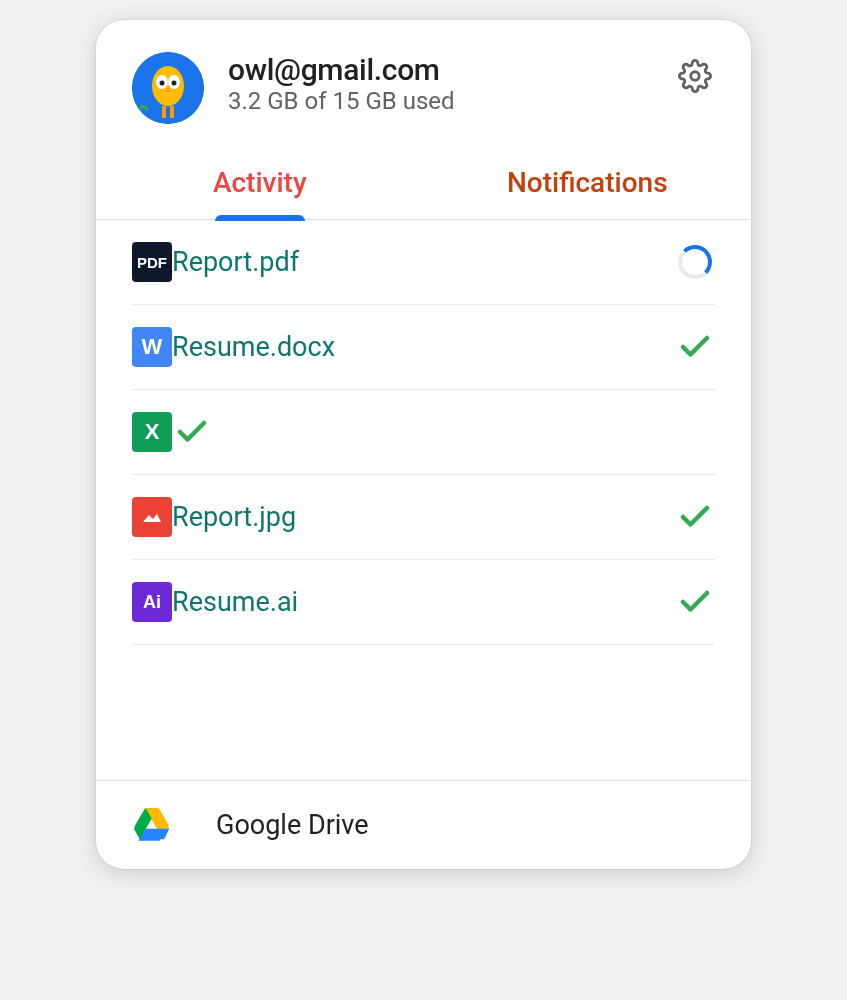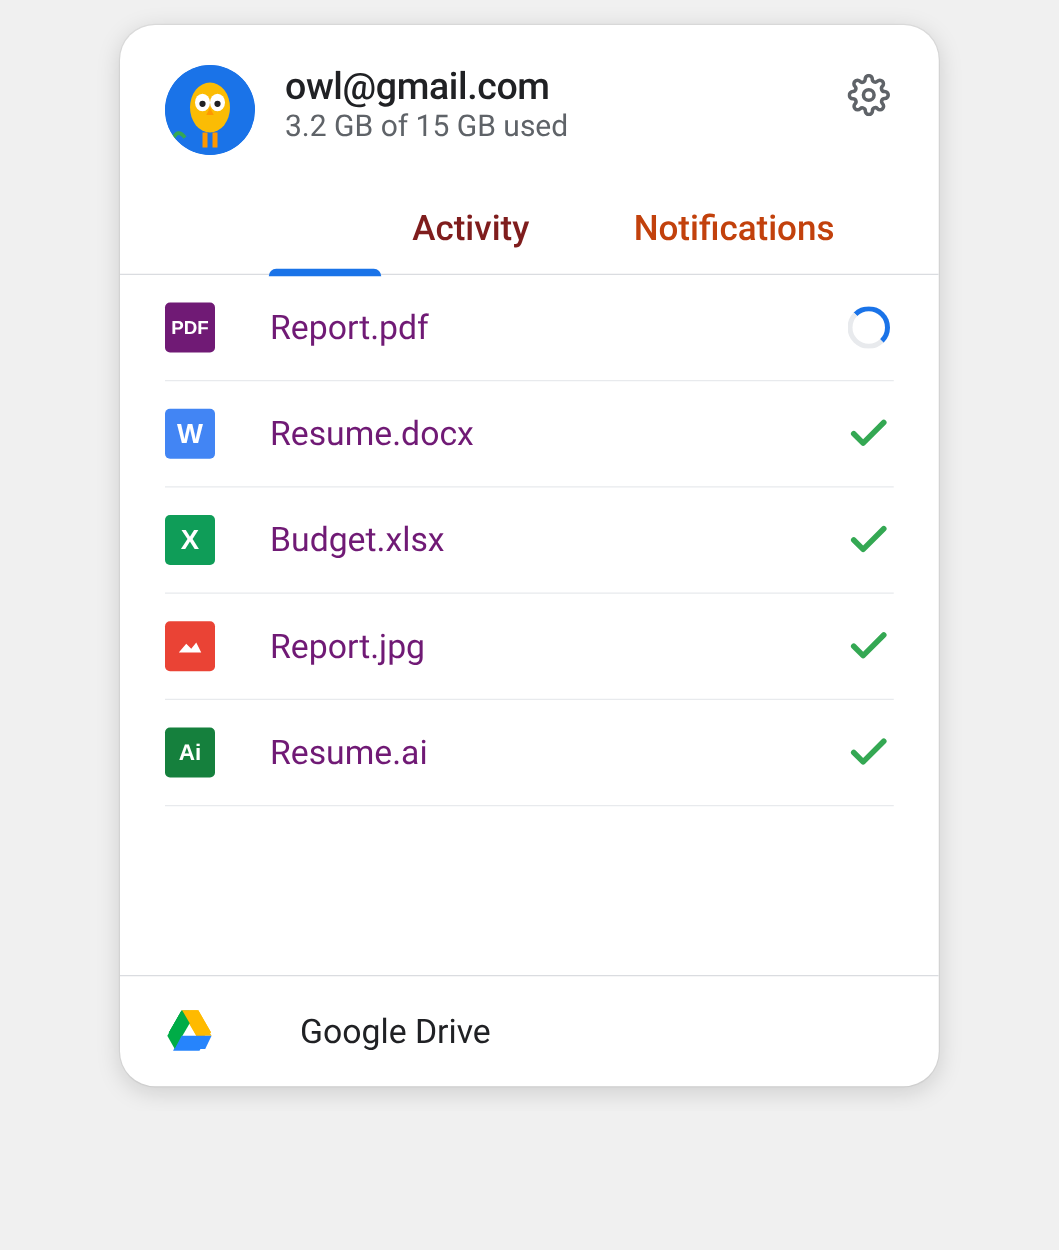--- a/index.html
+++ b/index.html
@@ -70,22 +70,21 @@
       flex: 1;
       text-align: center;
       padding: 18px 0 20px 0;
       font-size: 28px;
       font-weight: 500;
       color: #c2410c;
       cursor: pointer;
       position: relative;
     }
     .tab.active {
-      color: #7f1d1d;
-      text-align: right;
+      color: #ef4444;
     }
     .tab.active::after {
       content: '';
       position: absolute;
       bottom: -2px;
       left: 50%;
       transform: translateX(-50%);
       width: 90px;
       height: 6px;
       background: #1a73e8;
@@ -109,23 +108,22 @@
       display: flex;
       align-items: center;
       justify-content: center;
       flex-shrink: 0;
       color: white;
       font-weight: 700;
       font-size: 15px;
       font-family: Arial, sans-serif;
     }
     .file-name {
-      margin-left: 44px;
       font-size: 27px;
-      color: #701a75;
+      color: #0f766e;
       flex: 1;
     }
     .file-status {
       width: 40px;
       height: 40px;
       display: flex;
       align-items: center;
       justify-content: center;
     }
     .spinner {
@@ -139,37 +137,36 @@
     }
     @keyframes spin {
       0% { transform: rotate(0deg); }
       100% { transform: rotate(360deg); }
     }
     .footer {
       border-top: 1px solid #dadce0;
       padding: 26px 36px;
       display: flex;
       align-items: center;
-      gap: 24px;
     }
     .drive-icon {
       width: 40px;
       height: 36px;
       flex-shrink: 0;
     }
     .footer-label {
       margin-left: 44px;
       font-size: 27px;
       color: #202124;
     }
-    .pdf-bg { background: #701a75; }
+    .pdf-bg { background: #0f172a; }
     .word-bg { background: #4285f4; }
     .excel-bg { background: #0f9d58; }
     .img-bg { background: #ea4335; }
-    .ai-bg { background: #15803d; }
+    .ai-bg { background: #6d28d9; }
   </style>
 </head>
 <body>
 
 <div class="card">
 
   <div class="header">
     <div class="avatar">
       <svg viewBox="0 0 72 72" width="72" height="72">
         <circle cx="36" cy="36" r="36" fill="#1a73e8"></circle>
@@ -216,21 +213,20 @@
       <div class="file-name">Resume.docx</div>
       <div class="file-status">
         <svg width="36" height="36" viewBox="0 0 24 24" fill="none" stroke="#34a853" stroke-width="3" stroke-linecap="round" stroke-linejoin="round">
             <polyline points="20 6 9 17 4 12"></polyline>
           </svg>
       </div>
     </div>
 
     <div class="file-row">
       <div class="file-icon excel-bg" style="font-size:22px;">X</div>
-      <div class="file-name">Budget.xlsx</div>
       <div class="file-status">
         <svg width="36" height="36" viewBox="0 0 24 24" fill="none" stroke="#34a853" stroke-width="3" stroke-linecap="round" stroke-linejoin="round">
             <polyline points="20 6 9 17 4 12"></polyline>
           </svg>
       </div>
     </div>
 
     <div class="file-row">
       <div class="file-icon img-bg">
         <svg width="24" height="24" viewBox="0 0 24 24" fill="white">

